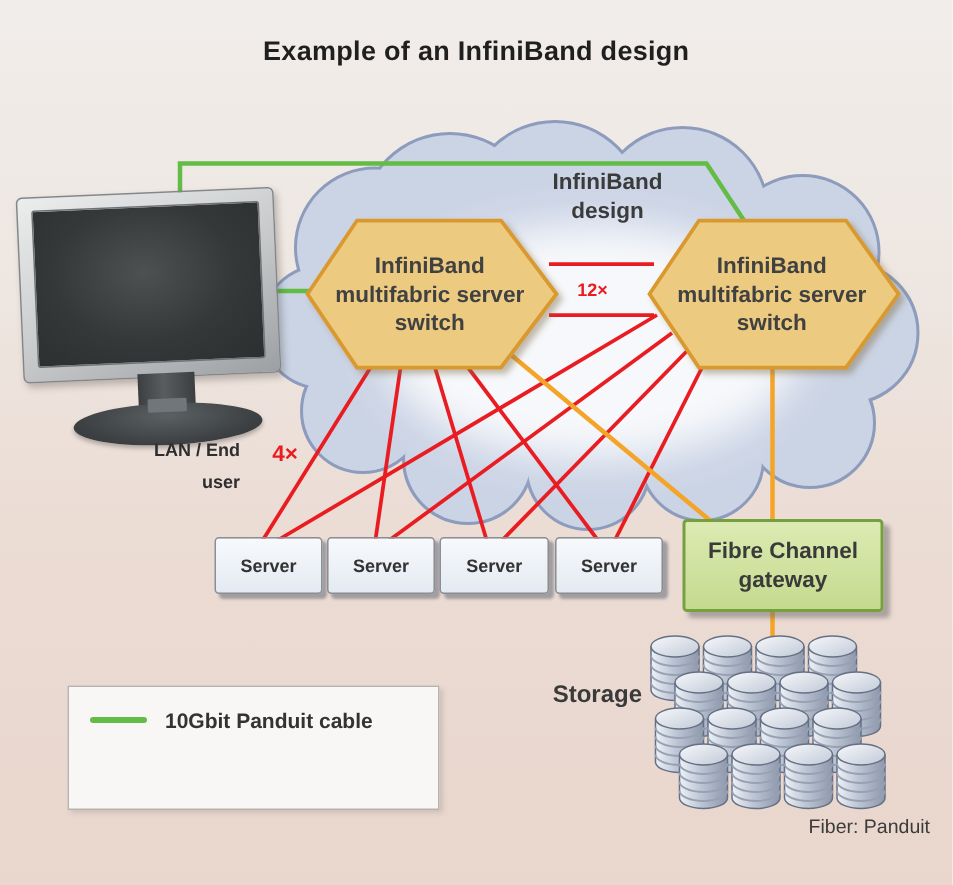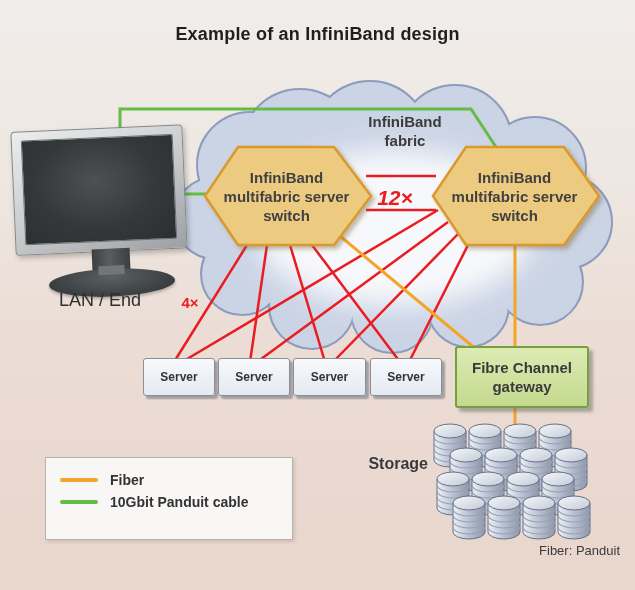--- a/index.html
+++ b/index.html
@@ -23,21 +23,21 @@
     font-size:15px;font-weight:bold;color:#3b3b3b;line-height:19px;
   }
   .hex-label{
     width:165px;text-align:center;font-size:15px;font-weight:bold;
     color:#414141;line-height:19px;top:168px;
   }
   .hex-label.left{left:204px;}
   .hex-label.right{left:432px;}
   .x12{
     left:373px;top:186px;width:44px;text-align:center;
-    font-size:21px;font-weight:bold;color:#e91c21;font-style:italic;
+    font-size:12px;font-weight:bold;color:#e91c21;
   }
   .x4{
     left:170px;top:294px;width:40px;text-align:center;
     font-size:15px;font-weight:bold;color:#e91c21;
   }
   
   .monitor{left:14px;top:128px;width:176px;height:170px;transform:rotate(-2.5deg);}
   .monitor-frame{
     position:absolute;left:0;top:0;width:170px;height:122px;
     background:linear-gradient(155deg,#eceded 0%,#c6c8ca 55%,#9da0a3 100%);
@@ -56,22 +56,22 @@
   .monitor-neck-hl{
     position:absolute;left:82px;top:138px;width:26px;height:9px;
     background:#72767a;border-radius:1px;
   }
   .monitor-base{
     position:absolute;left:32px;top:141px;width:126px;height:28px;border-radius:50%;
     background:radial-gradient(ellipse at 50% 30%,#5b6063 0%,#3d4144 65%,#313537 100%);
     box-shadow:0 2px 3px rgba(60,55,50,.35);
   }
   .lan-label{
-    left:40px;top:290px;width:120px;text-align:center;
-    font-size:18px;font-weight:normal;color:#2e2e2e;line-height:21px;
+    left:40px;top:290px;width:120px;text-align:right;
+    font-size:12px;font-weight:bold;color:#2e2e2e;line-height:21px;
   }
   
   .server{
     top:358px;width:70px;height:36px;
     background:linear-gradient(180deg,#f7f9fc 0%,#e4eaf2 100%);
     border:1.5px solid #8a8f96;border-radius:3px;
     box-shadow:3px 3px 2px rgba(100,105,120,.55);
     display:flex;align-items:center;justify-content:center;
     font-size:12px;font-weight:bold;color:#333;
   }
@@ -218,21 +218,21 @@
       <use href="#disk" x="487" y="494"></use>
       <use href="#disk" x="522" y="494"></use>
       <use href="#disk" x="557" y="494"></use>
     </g>
   </svg>
 
   <div class="abs title">Example of an InfiniBand design</div>
 
   <div class="abs fabric-label">
     <div>InfiniBand</div>
-    <div>fabric</div>
+    <div>design</div>
   </div>
 
   <div class="abs hex-label left">
     <div>InfiniBand</div>
     <div>multifabric server</div>
     <div>switch</div>
   </div>
   <div class="abs hex-label right">
     <div>InfiniBand</div>
     <div>multifabric server</div>
@@ -245,20 +245,21 @@
   <div class="abs monitor">
     <div class="monitor-frame">
       <div class="monitor-screen"></div>
     </div>
     <div class="monitor-neck"></div>
     <div class="monitor-base"></div>
     <div class="monitor-neck-hl"></div>
   </div>
   <div class="abs lan-label">
     <div>LAN / End</div>
+    <div>user</div>
   </div>
 
   <div class="abs server s1">
       <span>Server</span>
     </div>
   <div class="abs server s2">
       <span>Server</span>
     </div>
   <div class="abs server s3">
       <span>Server</span>
@@ -269,24 +270,20 @@
 
   <div class="abs storage-label">Storage</div>
 
   <div class="abs gateway">
     <div>Fibre Channel</div>
     <div>gateway</div>
   </div>
 
   <div class="abs legend">
     <div class="legend-row">
-      <span class="legend-swatch c-fiber"></span>
-      <span class="legend-label">Fiber</span>
-    </div>
-    <div class="legend-row">
       <span class="legend-swatch c-eth"></span>
       <span class="legend-label">10Gbit Panduit cable</span>
     </div>
   </div>
 
   <div class="abs source">Fiber: Panduit</div>
 
 </div>
 
 </body></html>

